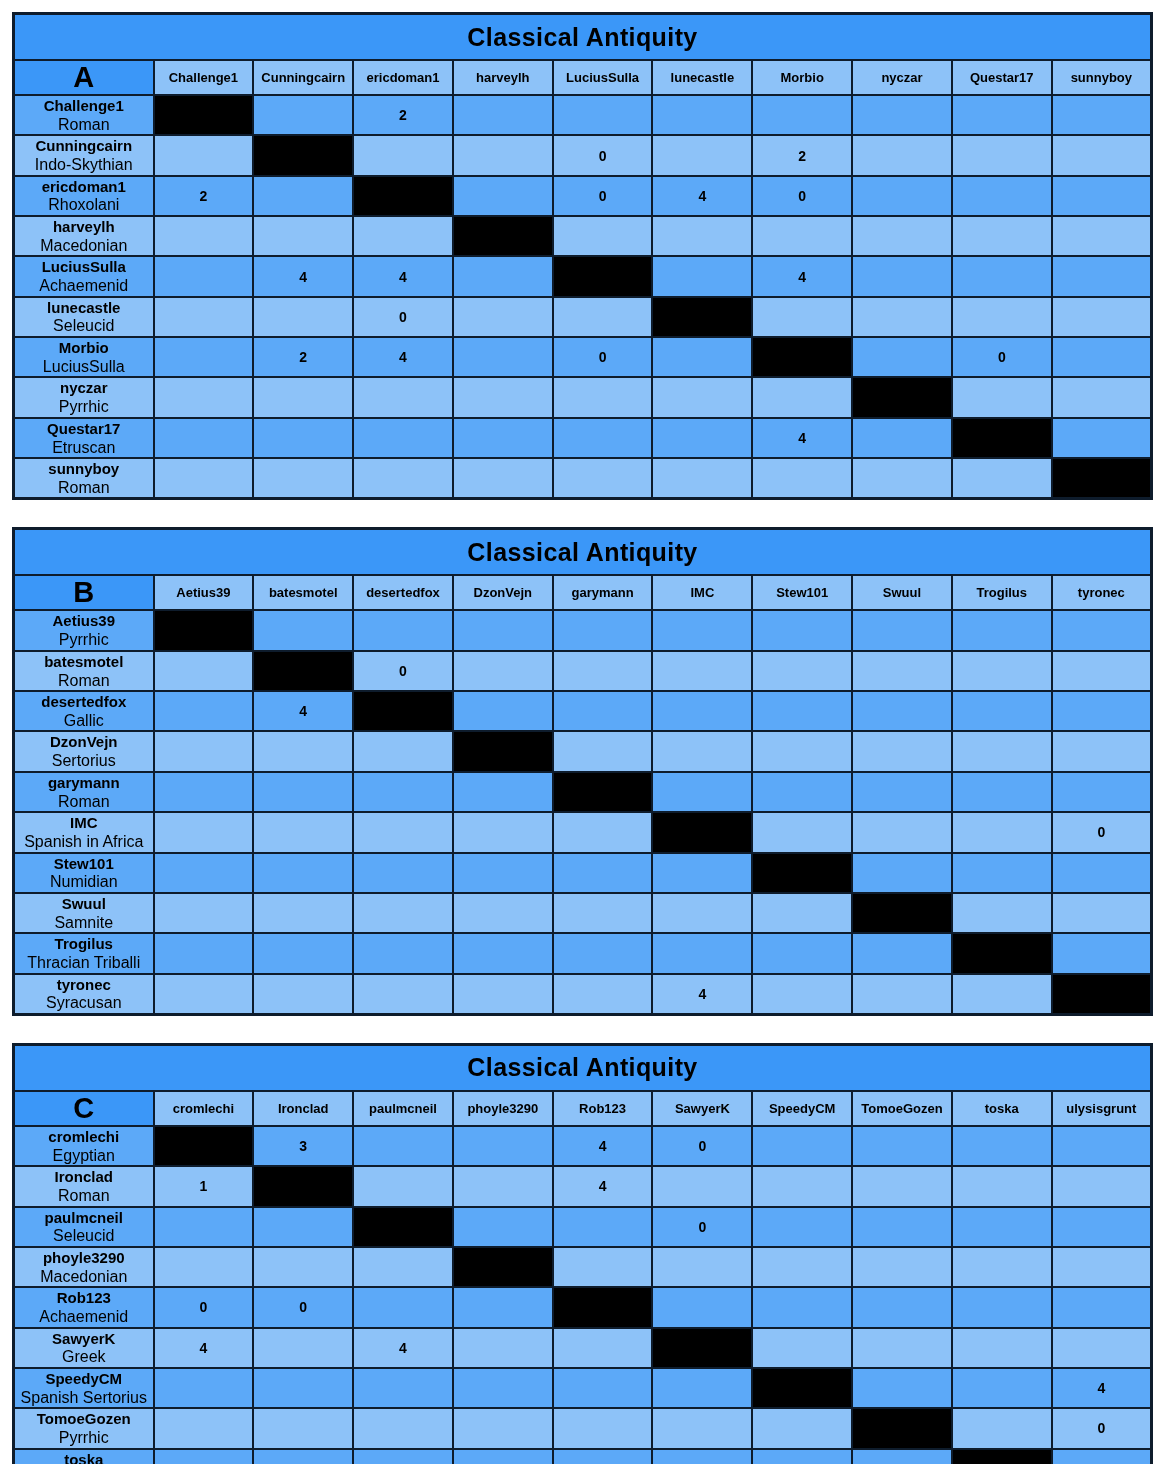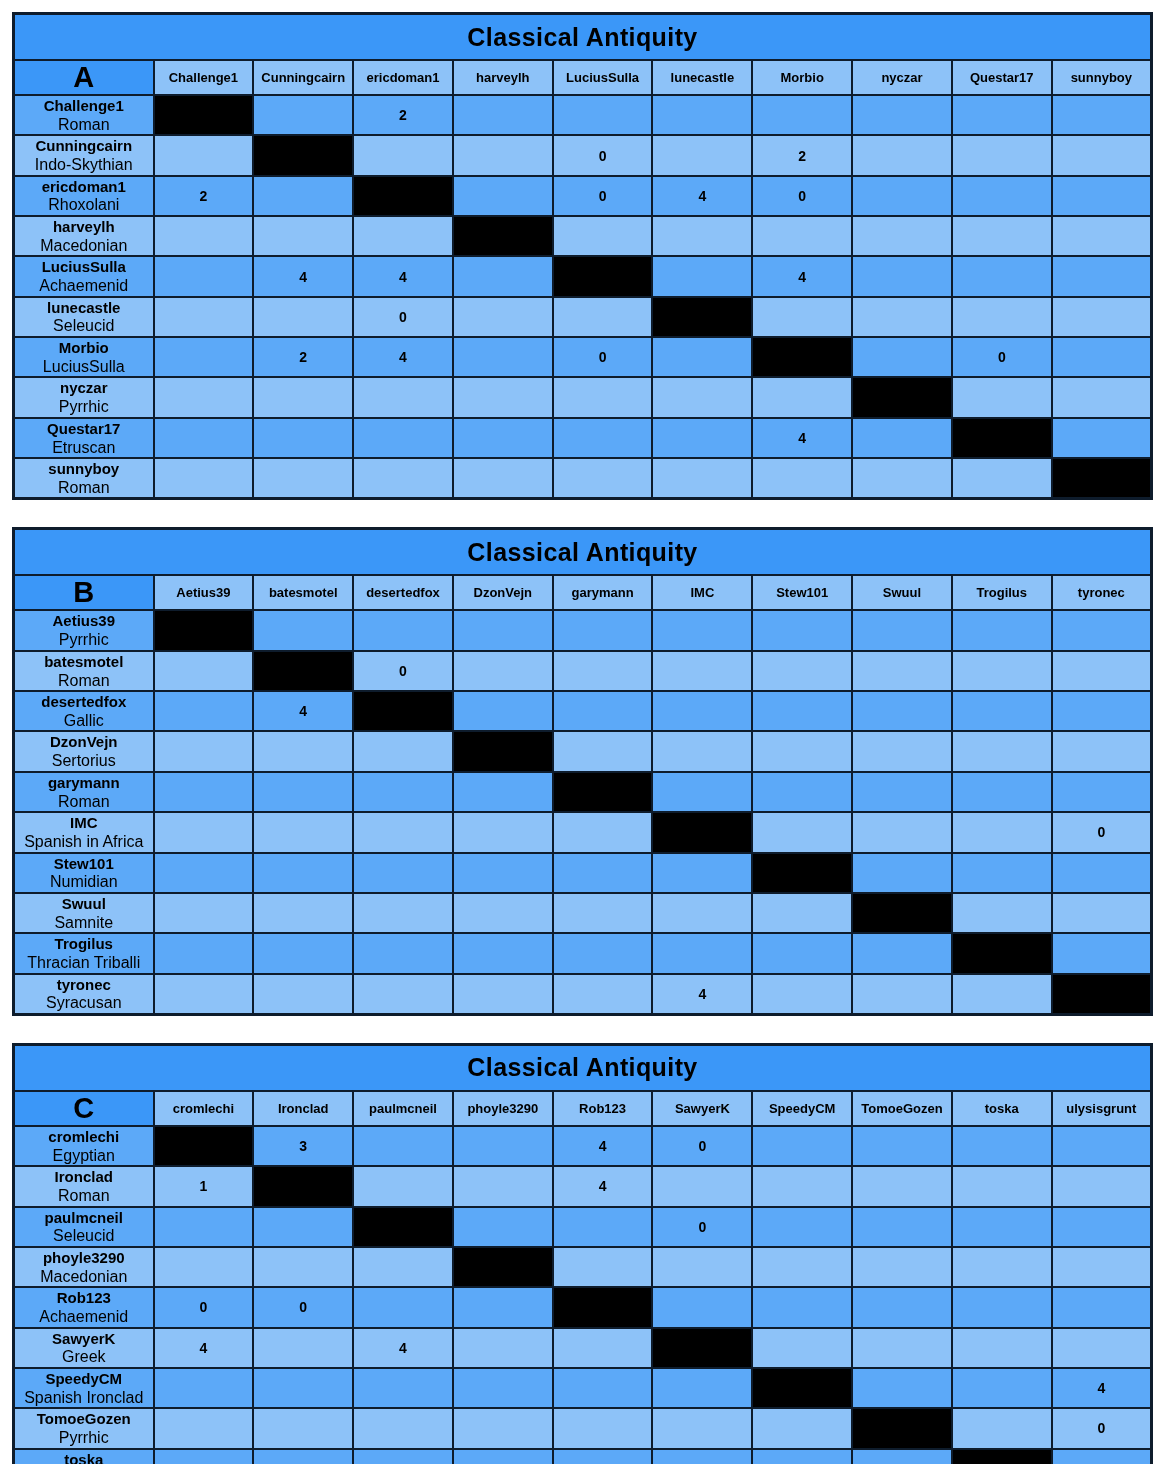--- a/index.html
+++ b/index.html
@@ -552,21 +552,21 @@
             <td class="score"></td>
             <td class="diag"></td>
             <td class="score"></td>
             <td class="score"></td>
             <td class="score"></td>
             <td class="score"></td>
           </tr>
           <tr class="dark">
             <th class="rowhead">
               <div class="rname">SpeedyCM</div>
-              <div class="rfaction">Spanish Ironclad</div>
+              <div class="rfaction">Spanish Sertorius</div>
             </th>
             <td class="score"></td>
             <td class="score"></td>
             <td class="score"></td>
             <td class="score"></td>
             <td class="score"></td>
             <td class="score"></td>
             <td class="diag"></td>
             <td class="score"></td>
             <td class="score"></td>

